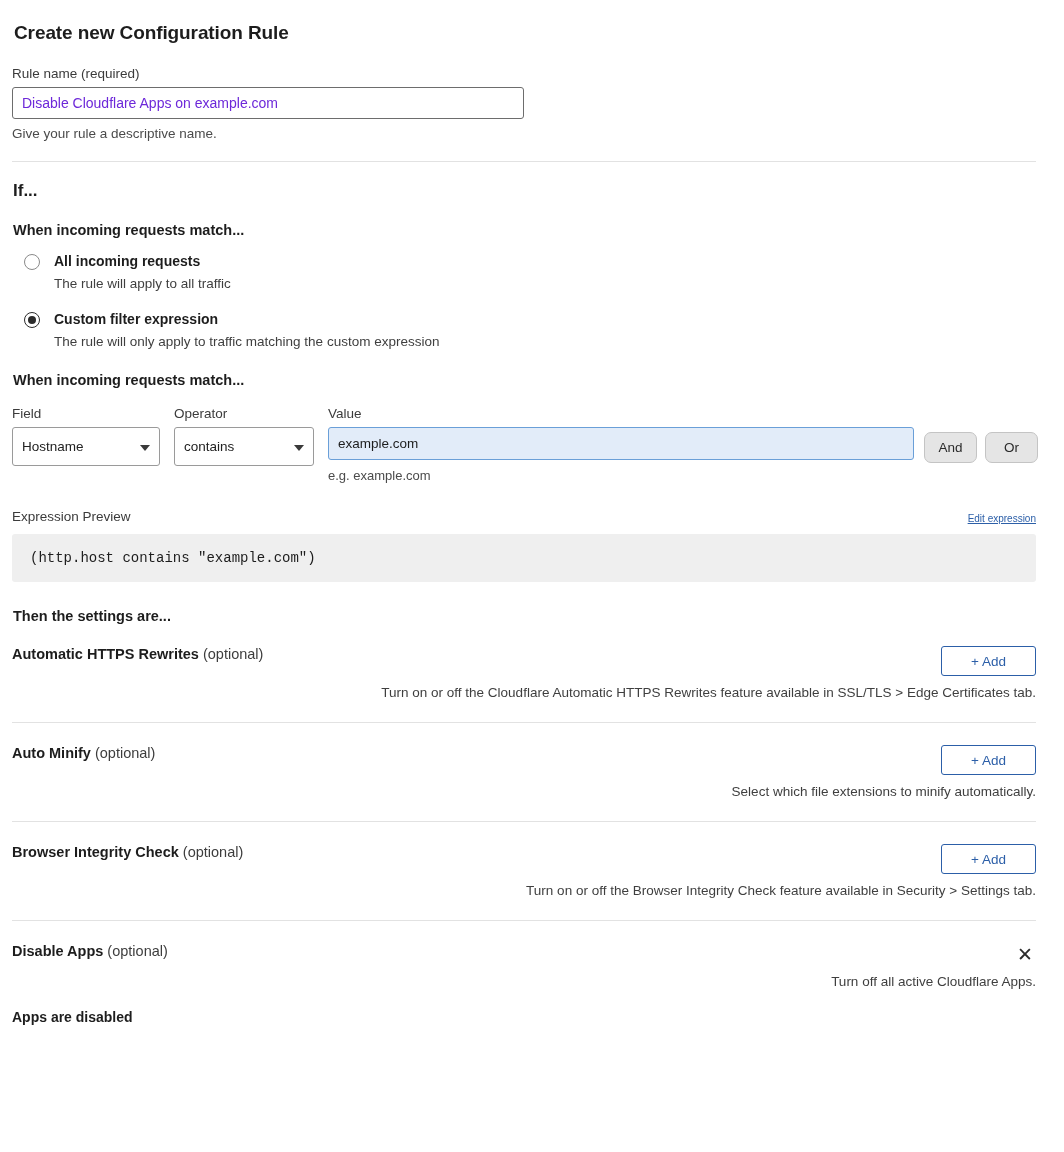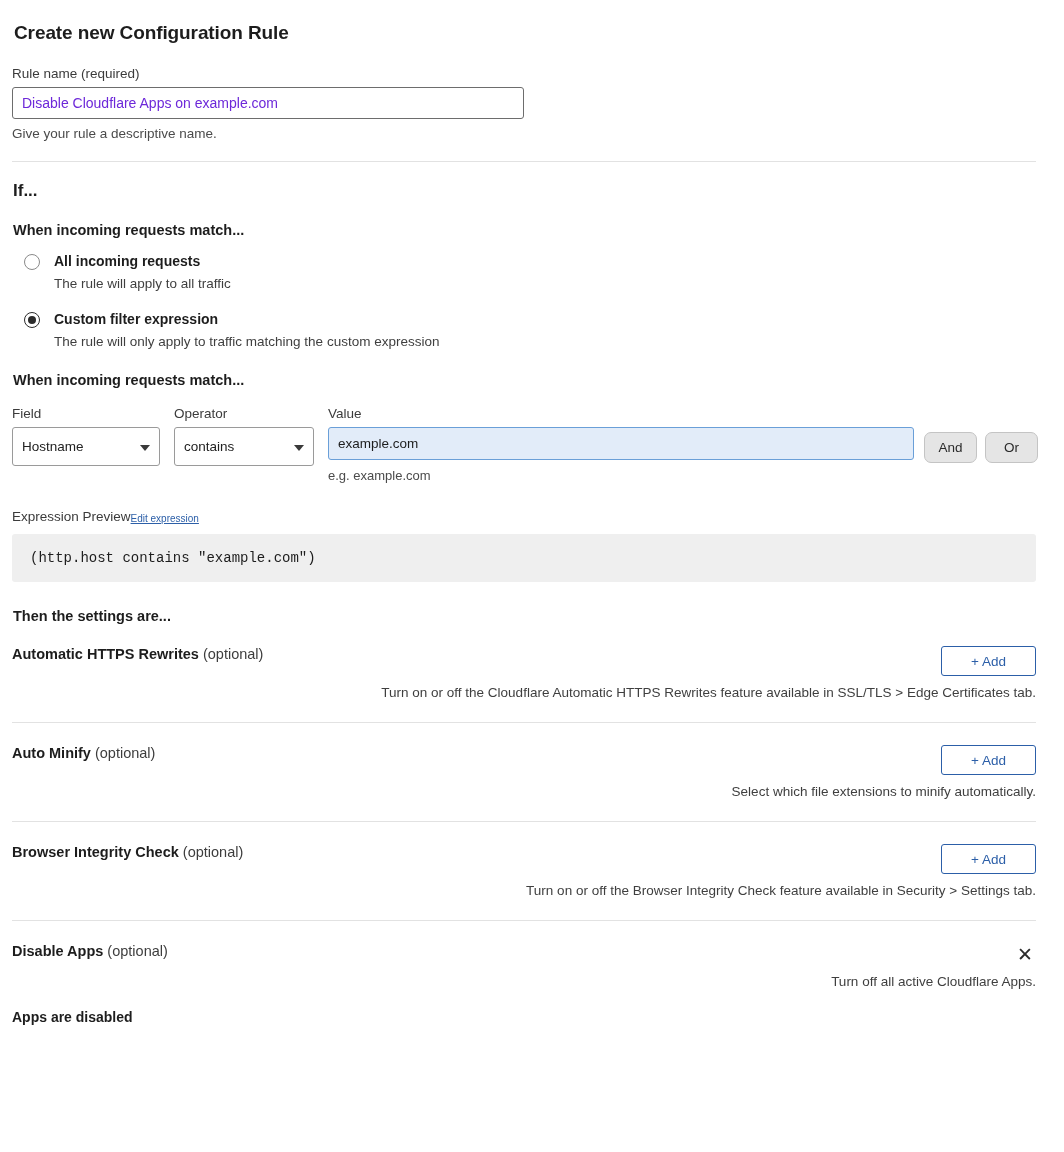--- a/index.html
+++ b/index.html
@@ -165,20 +165,21 @@
     font-size: 13.5px;
     color: #2b2b2b;
     font-family: "Liberation Sans", sans-serif;
     cursor: pointer;
     padding: 0 12px;
   }
   .mcol { display: flex; flex-direction: column; }
   .expr-head {
     display: flex;
     align-items: flex-end;
+    justify-content: space-between;
     margin-top: 26px;
     width: 1024px;
   }
   .expr-label { font-size: 13.5px; color: #3b3b3b; }
   .edit-expr {
     font-size: 10px;
     color: #2c5fa8;
     text-decoration: underline;
     cursor: pointer;
   }

